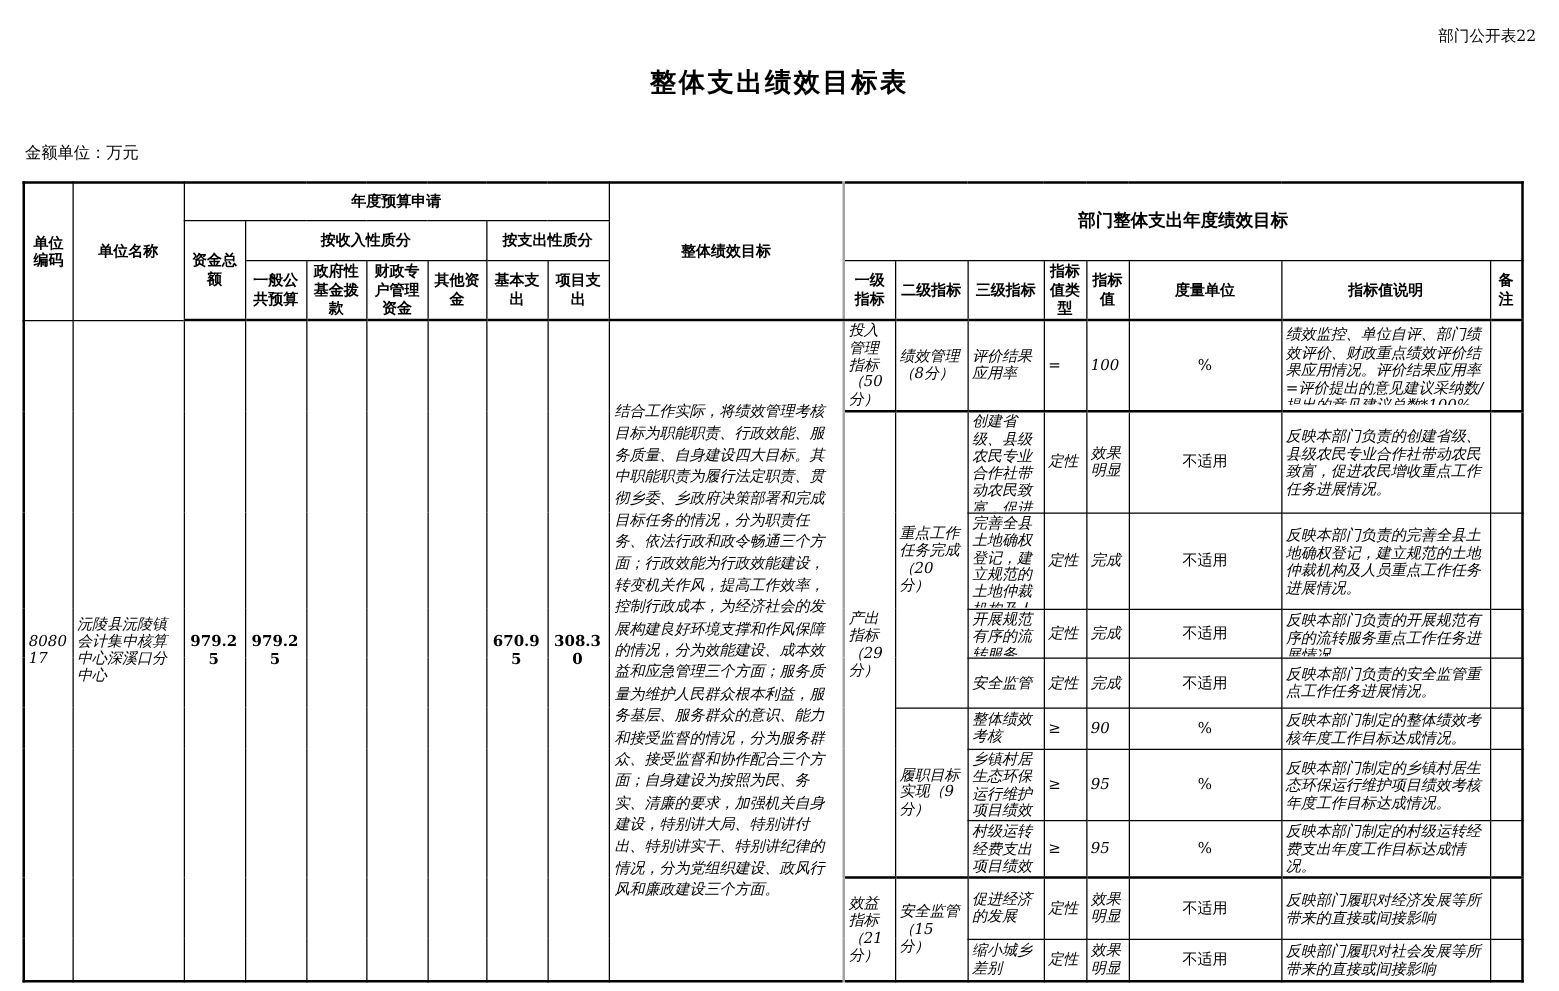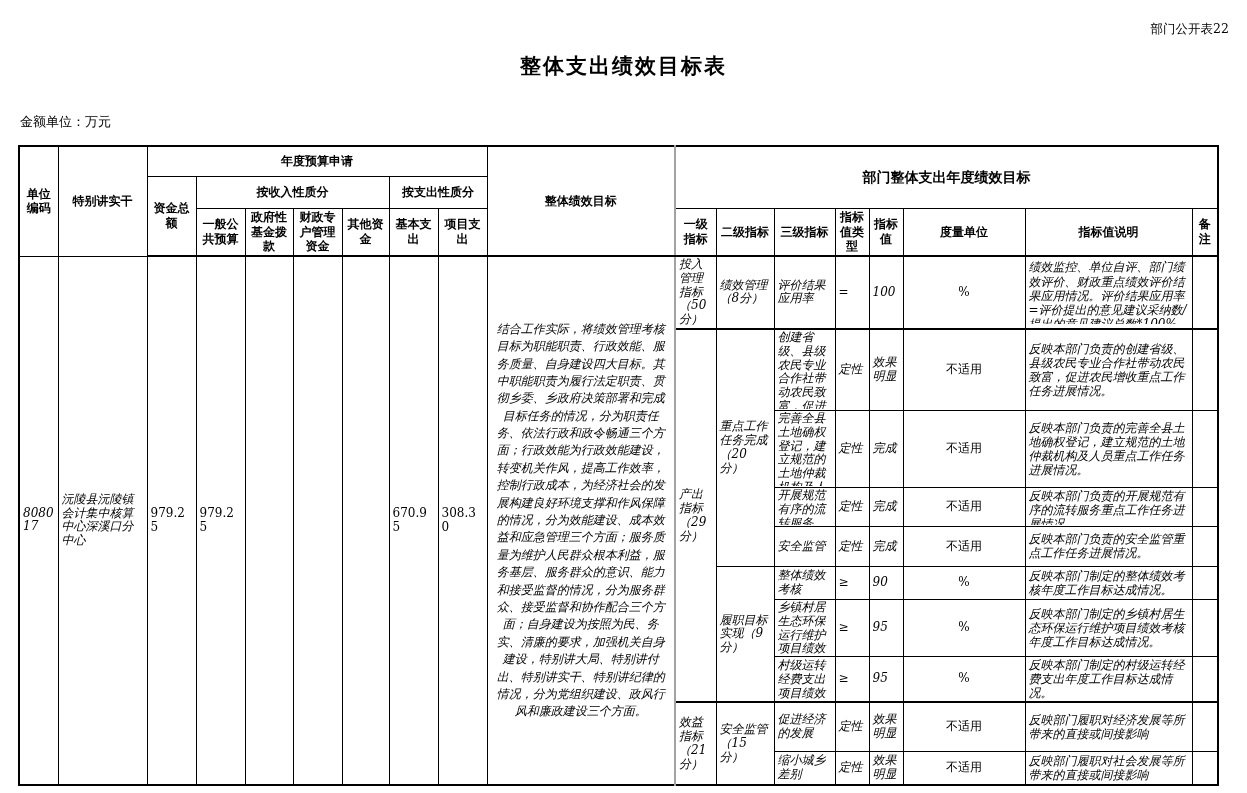--- a/index.html
+++ b/index.html
@@ -6,26 +6,26 @@
   body{width:1247px;height:793px;position:relative;font-family:"DejaVu Serif","Liberation Serif",serif;}
   .doc-number{position:absolute;top:21px;right:18px;font-size:12.5px;}
   .doc-title{position:absolute;top:52px;left:0;width:100%;text-align:center;font-size:21px;font-weight:bold;letter-spacing:2px;}
   .meta-line{position:absolute;top:113px;left:20px;right:19px;display:flex;justify-content:space-between;align-items:flex-end;}
   .unit-line{font-size:13px;font-weight:bold;}
   .amount-line{font-size:13px;}
   table.main{position:absolute;left:18px;top:145px;border-collapse:collapse;table-layout:fixed;border:2px solid #000;}
   td,th{border:1px solid #000;font-size:12px;line-height:1.15;padding:1px 3px;vertical-align:middle;overflow:hidden;word-break:break-all;}
   th{font-weight:bold;text-align:center;padding:1px 2px;line-height:1.2;}
   th.leaf{border-bottom:2px solid #000;}
-  .num{text-align:left;padding-right:4px;}
+  .num{text-align:center;padding-right:4px;font-weight:bold;}
   .ctr{text-align:center;}
   .lft{text-align:left;font-style:italic;}
   .bl2{border-left:2px solid #a3a3a3;}
   tr.grp>td{border-top:2px solid #000;}
-  .goal-cell{line-height:1.45;padding:2px 4px;text-align:center;}
+  .goal-cell{line-height:1.45;padding:2px 4px;}
   .desc{line-height:1.18;}
   .clip{overflow:hidden;}
 </style>
 </head>
 <body>
 
 <div class="doc-number">部门公开表22</div>
 <div class="doc-title">整体支出绩效目标表</div>
 <div class="meta-line">
   <span class="amount-line">金额单位：万元</span>
@@ -48,21 +48,21 @@
     <col style="width:61px">
       <col style="width:34px">
       <col style="width:34px">
       <col style="width:122px">
     <col style="width:167px">
       <col style="width:26px">
   </colgroup>
   <thead>
     <tr style="height:30px">
       <th rowspan="3">单位编码</th>
-      <th rowspan="3">特别讲实干</th>
+      <th rowspan="3">单位名称</th>
       <th colspan="7">年度预算申请</th>
       <th rowspan="3" class="leaf">整体绩效目标</th>
       <th colspan="8" rowspan="2" class="bl2" style="font-size:14px">部门整体支出年度绩效目标</th>
     </tr>
     <tr style="height:32px">
       <th rowspan="2" class="leaf">资金总额</th>
       <th colspan="4">按收入性质分</th>
       <th colspan="2">按支出性质分</th>
     </tr>
     <tr style="height:48px">

